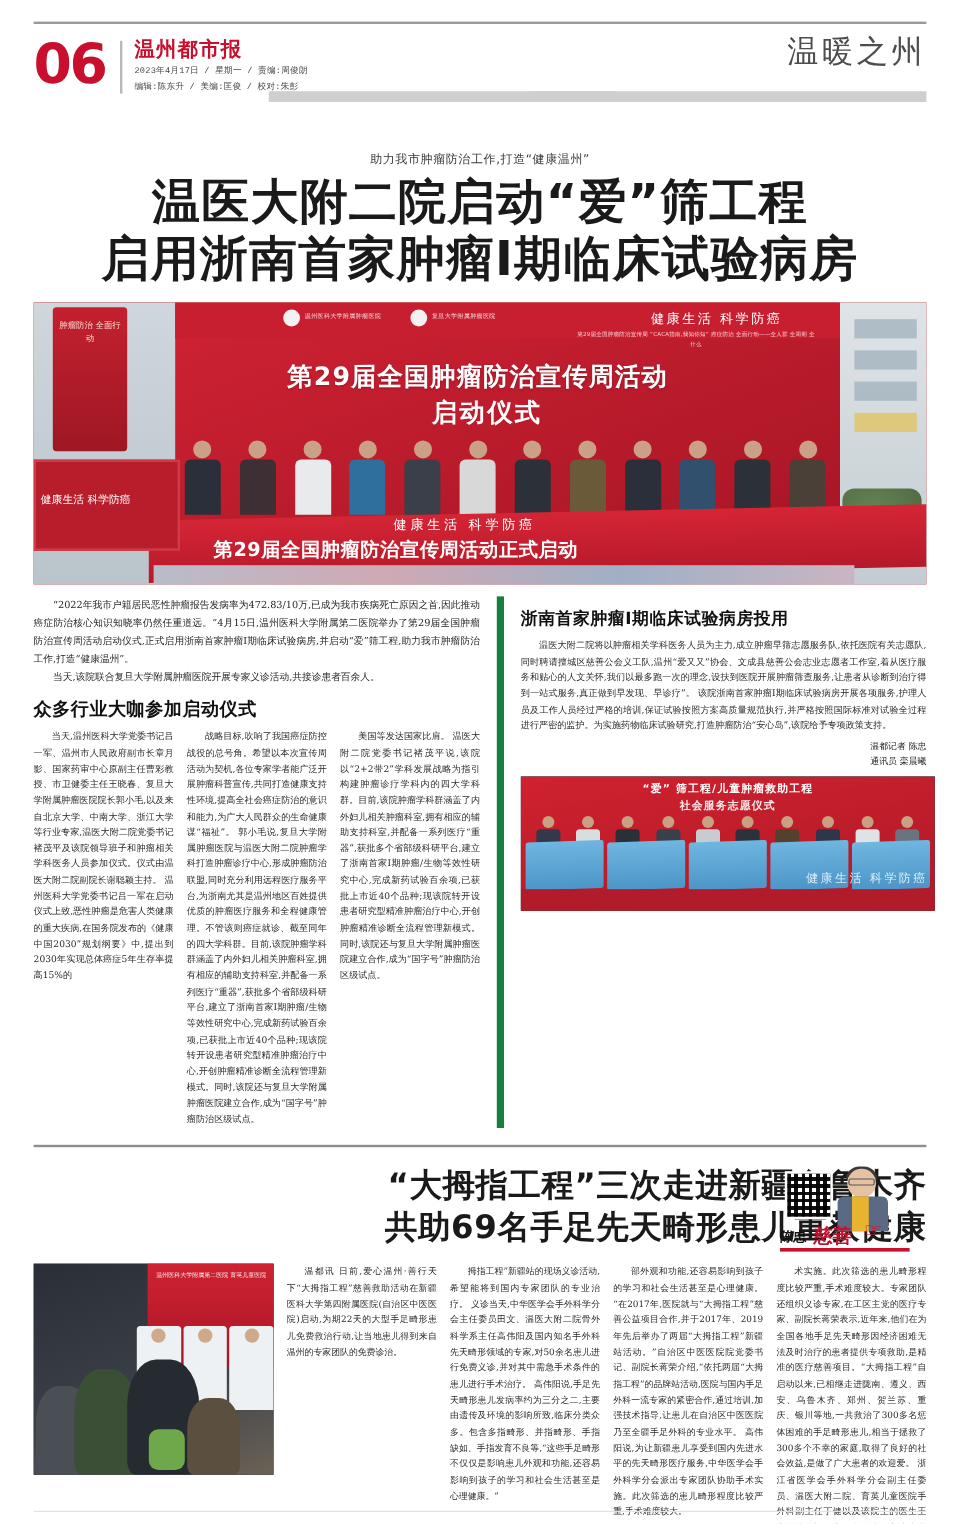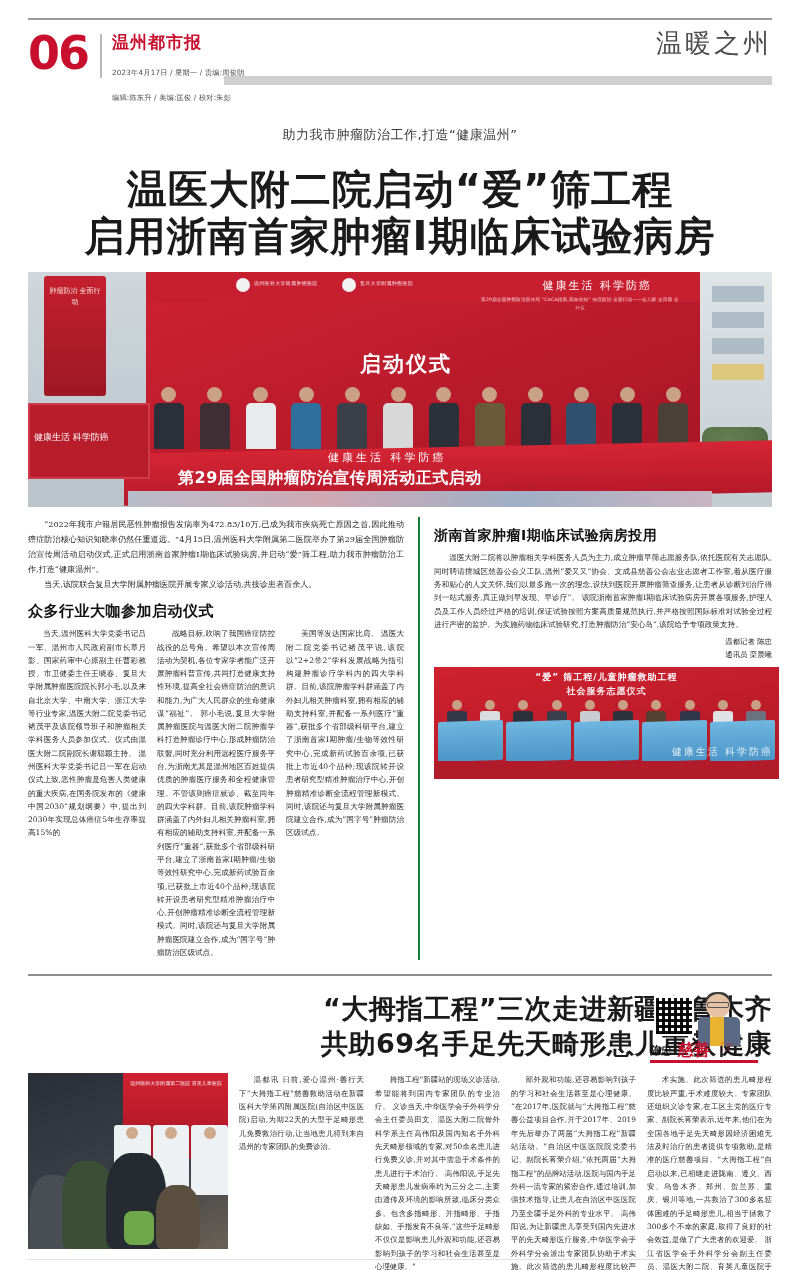--- a/index.html
+++ b/index.html
@@ -21,31 +21,31 @@
     letter-spacing: -2px; line-height: 0.95; padding-right: 12px;
     font-style: normal;
   }
   .mast-divider { width: 2px; background: #b9b9b9; height: 44px; margin: 2px 10px 0 0; }
   .mast-text { padding-top: 1px; }
   .paper-name {
     font-size: 17px; font-weight: 700; color: #c8102e;
     letter-spacing: 1px; line-height: 1.15;
     font-family: "DejaVu Serif", "Liberation Serif", serif;
   }
-  .mast-line { font-size: 7.2px; color: #4a4a4a; line-height: 1.55; letter-spacing: .2px; margin-top: 14px;}
+  .mast-line { font-size: 7.2px; color: #4a4a4a; line-height: 1.55; letter-spacing: .2px; margin-top: 2px; font-family: Liberation Mono, monospace;}
   .section-name {
     position: absolute; right: 0; top: 26px;
     font-size: 26px; color: #4d4d4d; letter-spacing: 3px; font-weight: 500;
   }
   .mast-grayblock { position:absolute; right:0; top: 76px; width: 330px; height: 9px; background:#cfcfcf; }
   .mast-grayblock2 { position:absolute; left:196px; top: 76px; width: 290px; height: 9px; background:#cfcfcf; }
 
   
   .a1-head { text-align: center; padding-top: 18px; }
-  .kicker { font-size: 13px; color: #3a3a3a; letter-spacing: .5px; margin-bottom: 22px; }
+  .kicker { font-size: 10px; color: #3a3a3a; letter-spacing: .5px; margin-bottom: 6px; }
   .hl1, .hl2 {
     font-size: 40px; font-weight: 900; color: #1a1a1a;
     letter-spacing: 1px; line-height: 1.18;
     font-family: "DejaVu Sans", "Liberation Sans", sans-serif;
   }
 
   
   .photo-main { position: relative; width: 744px; height: 235px; margin-top: 12px; overflow: hidden; background:#b8252c; }
   .ph-sky { position:absolute; inset:0; background: linear-gradient(180deg,#cfd7dc 0%, #b9c4cb 100%); }
   .ph-backdrop { position:absolute; left: 118px; top:0; right:72px; bottom:46px; background: linear-gradient(160deg,#cf2233 0%, #b81b2b 60%, #a81626 100%); }
@@ -70,21 +70,21 @@
   .ph-bldg-win { position:absolute; right:8px; width:52px; height:16px; background:#9fb0bb; opacity:.75;}
   .ph-greens { position:absolute; right: 4px; bottom: 28px; width: 66px; height: 52px; background: radial-gradient(circle at 40% 40%, #5d7a46, #3f5b31); border-radius: 10px; opacity:.9;}
   .ph-people { position:absolute; left: 118px; right: 76px; bottom: 58px; height: 84px; display:flex; align-items:flex-end; justify-content:space-around;}
   .pp { width: 30px; }
   .pp .hd { width: 15px; height: 15px; border-radius: 50%; margin: 0 auto 1px; background:#caa186;}
   .pp .bd { width: 30px; height: 46px; border-radius: 5px 5px 0 0; }
   .ph-floor { position:absolute; left:100px; right:60px; bottom:0; height: 16px; background: linear-gradient(90deg,#b9bcc9,#cfa9b4,#9fb0c6,#c9b5c2); }
 
   
   .a1-body { display: flex; margin-top: 10px; }
-  .a1-left { width: 392px; padding-right: 14px; border-right: 2px solid #15803d; }
+  .a1-left { width: 392px; padding-right: 14px; border-right: 6px solid #15803d; }
   .a1-right { width: 352px; padding-left: 14px; }
   .lead {
     font-size: 8.1px; line-height: 1.85; color: #1f1f1f; text-align: justify;
     font-family: "DejaVu Serif", "Liberation Serif", serif; margin-bottom: 3px;
   }
   .lead p { text-indent: 2em; }
   .subhead {
     font-size: 15px; font-weight: 800; color: #111; margin: 10px 0 6px;
     letter-spacing: .5px;
   }
@@ -191,20 +191,21 @@
     <div class="ph-greens"></div>
     <div class="ph-backdrop"></div>
     <div class="ph-banner-top">
       <div class="ph-logo" style="left:90px"></div>
       <div class="ph-logotext" style="left:108px">温州医科大学附属肿瘤医院</div>
       <div class="ph-logo" style="left:196px"></div>
       <div class="ph-logotext" style="left:214px">复旦大学附属肿瘤医院</div>
     </div>
     <div class="ph-slogan">健康生活 科学防癌</div>
     <div class="ph-slogan-sub">第29届全国肿瘤防治宣传周 “CACA指南,我知你知” 癌症防治 全面行动——全人群 全周期 全什么</div>
+    <div class="ph-title">第29届全国肿瘤防治宣传周活动</div>
     <div class="ph-title2">启动仪式</div>
 
     <div class="ph-standee"></div>
     <div class="ph-standee-t">肿瘤防治 全面行动</div>
 
     <div class="ph-people">
       <div class="pp">
           <div class="hd"></div>
           <div class="bd" style="background:#2a2f3a"></div>
         </div>

